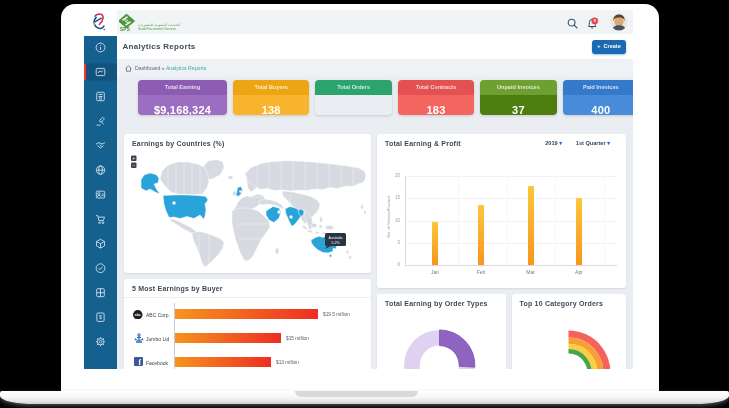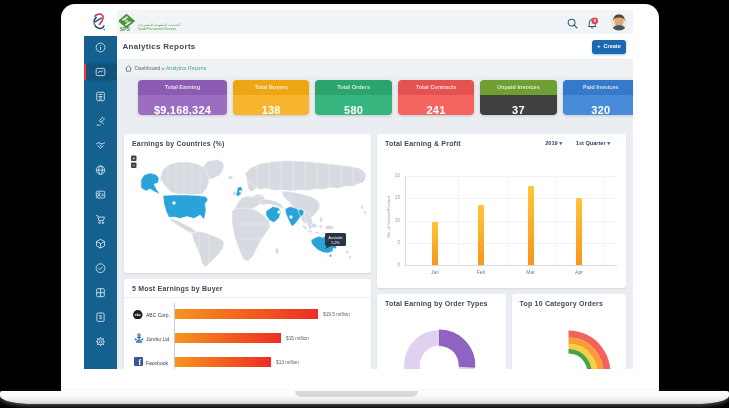--- a/index.html
+++ b/index.html
@@ -204,33 +204,32 @@
     <div class="card" style="left:40px;width:89px">
         <div class="hd" style="background:#8c5cb3">Total Earning</div>
         <div class="num" style="background:#9b6ec1">$9,168,324</div>
       </div>
     <div class="card" style="left:135px;width:76.4px">
         <div class="hd" style="background:#eda513">Total Buyers</div>
         <div class="num" style="background:#f8b42c">138</div>
       </div>
     <div class="card" style="left:217.4px;width:76.4px">
         <div class="hd" style="background:#2ba46e">Total Orders</div>
-        <div class="num" style="background:#36b57e">580</div>
       </div>
     <div class="card" style="left:299.8px;width:76.4px">
         <div class="hd" style="background:#e35250">Total Contracts</div>
-        <div class="num" style="background:#f5655f">241</div>
+        <div class="num" style="background:#f5655f">183</div>
       </div>
     <div class="card" style="left:382.2px;width:76.4px">
         <div class="hd" style="background:#6da030">Unpaid Invoices</div>
-        <div class="num" style="background:#404040">37</div>
+        <div class="num" style="background:#4d7c0f">37</div>
       </div>
     <div class="card" style="left:464.6px;width:76.4px">
         <div class="hd" style="background:#3579cb">Paid Invoices</div>
-        <div class="num" style="background:#478bd9">320</div>
+        <div class="num" style="background:#478bd9">400</div>
       </div>
 
     <div class="panel" style="left:40px;top:124px;width:247px;height:139px">
       <div class="ptitle">Earnings by Countries (%)</div>
       <svg style="position:absolute;left:0;top:0" width="247" height="139" viewBox="0 0 247 139">
         <g fill="#d7dbe1" stroke="#fff" stroke-width=".4" stroke-linejoin="round">
           <path d="M78,42 L79,33 84,27 93,25.5 99,28 100,34 96,41 88,45 81,45 Z"></path>
           <path d="M36,45 L38,37 44,31 53,28 64,28 74,30 81,34 84,40 85,47 83,54 78,60 70,60.5 62,60.5 54,60 47,58 41,52 Z"></path>
           <path d="M46,84.5 L52,86 57,88.5 62,91 67,93.5 71,96.5 74,99.5 73.5,101 69,99.5 63,97 57,93.5 51,89.5 47,87 Z"></path>
           <path d="M68,99 L75,97.5 82,99 89,101.5 96,104.5 100,108 99,114 95,120 90,125 85,130 81,133 78,129 76,122 72,112 69,105 Z"></path>

